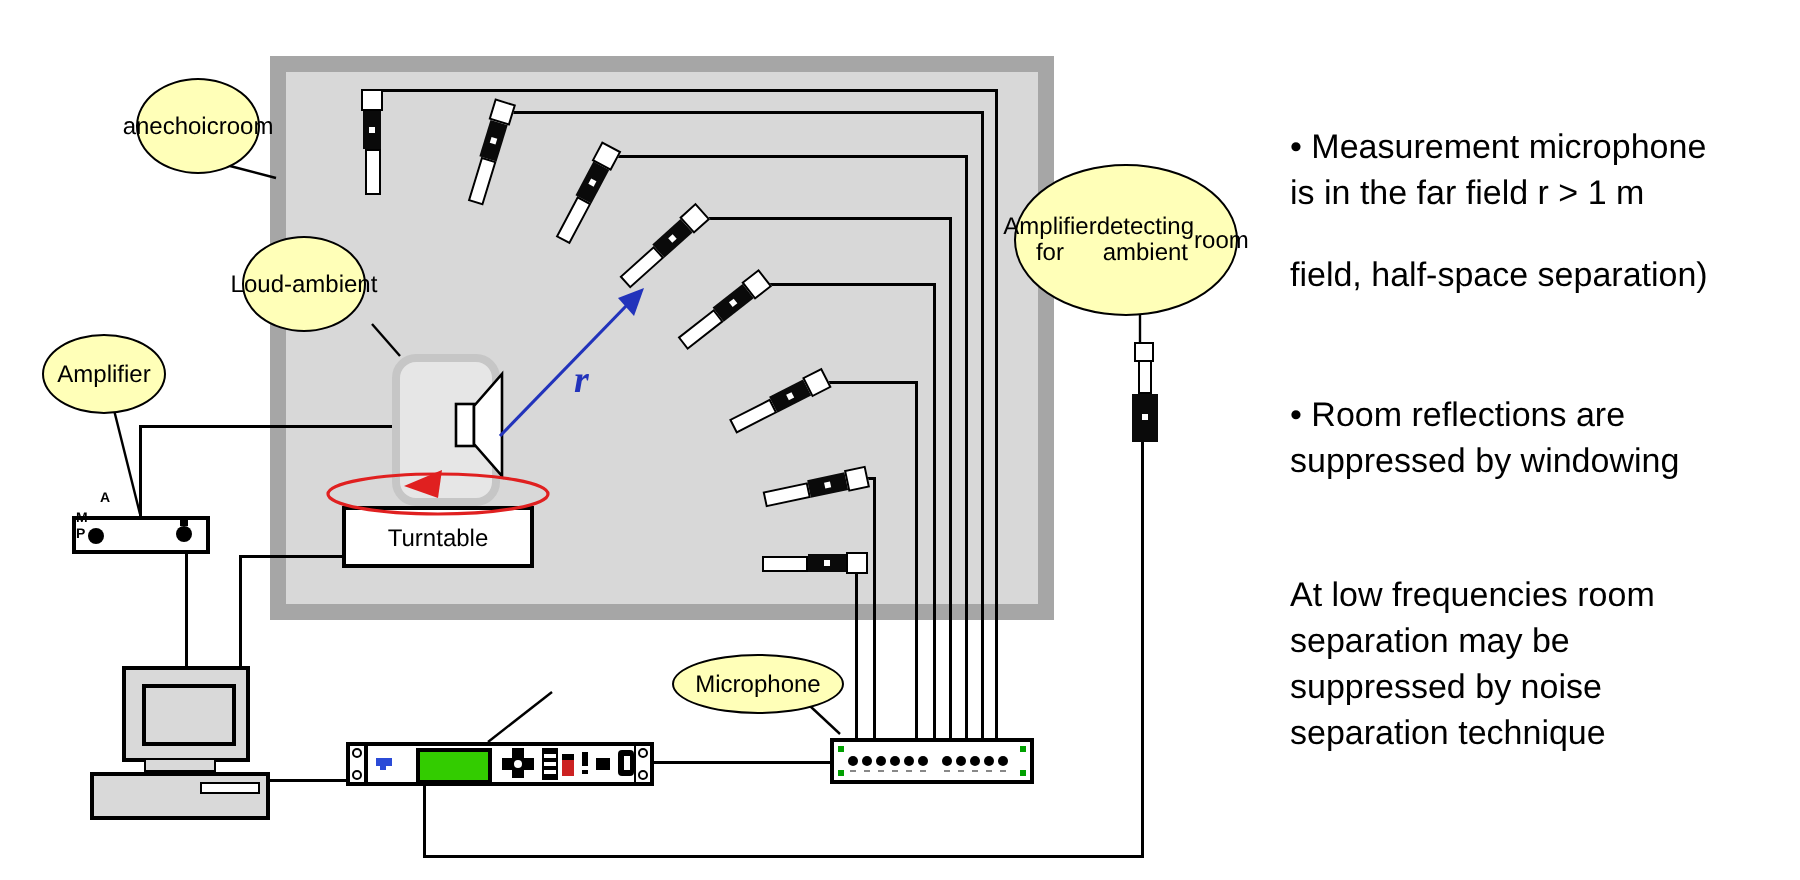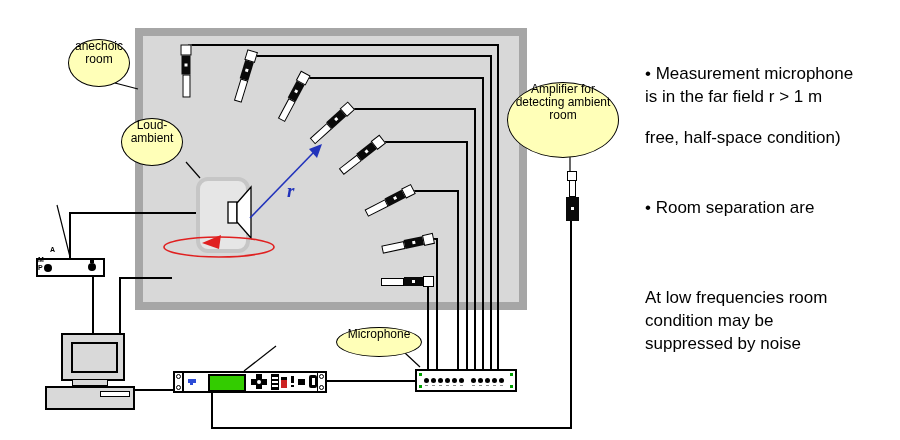--- a/index.html
+++ b/index.html
@@ -72,21 +72,21 @@
   .analyzer .pwr::after{content:"";position:absolute;left:2.5px;top:3px;width:3px;height:7px;background:#fff;}
 
   
   .mux{position:absolute;left:415px;top:369px;width:98px;height:19px;background:#fff;border:2px solid #000;}
   .mux .dot{position:absolute;top:7px;width:5px;height:5px;border-radius:50%;background:#000;}
   .mux .tick{position:absolute;top:14px;width:3px;height:1px;background:#888;}
   .mux .cmark{position:absolute;width:3px;height:3px;background:#00a000;}
 
   
   .callout{position:absolute;background:#ffffb8;border:1.2px solid #000;border-radius:50%;
-           display:flex;flex-direction:column;align-items:center;justify-content:flex-start;
+           display:flex;align-items:center;justify-content:center;
            text-align:center;font-size:12px;line-height:13px;}
 
   
   .note{position:absolute;left:645px;width:252px;font-size:17px;line-height:23px;}
 
   .r-label{position:absolute;left:287px;top:180px;color:#2233bb;font-weight:bold;font-style:italic;
            font-size:19px;font-family:"Liberation Serif", serif;}
 </style>
 </head>
 <body>
@@ -106,20 +106,23 @@
     <path class="wire" d="M428 283 V370"></path>
     <path class="wire" d="M70 258 V213 H198"></path>
     <path class="wire" d="M93 276 V333"></path>
     <path class="wire" d="M172 278 H120 V333"></path>
     <path class="wire" d="M132 390 H173"></path>
     <path class="wire" d="M324 381 H415"></path>
     <path class="wire" d="M212 391 V428 H571 V218"></path>
   </svg>
 
   <div class="speaker"></div>
+  <div class="turntable">
+    <span>Turntable</span>
+  </div>
 
   <div class="amp"></div>
   <span class="amp-letter" style="left:50px;top:246px">A</span>
   <span class="amp-letter" style="left:38px;top:256px">M</span>
   <span class="amp-letter" style="left:38px;top:264px">P</span>
   <span class="knob" style="left:44px;top:264px"></span>
   <span class="knob" style="left:88px;top:263px"></span>
   <span class="knob-stub" style="left:90px;top:259px"></span>
 
   <div class="monitor">
@@ -243,40 +246,45 @@
   </svg>
 
   <div class="callout" style="left:68px;top:39px;width:60px;height:46px">
     <div>anechoic</div>
     <div>room</div>
   </div>
   <div class="callout" style="left:121px;top:118px;width:60px;height:46px">
     <div>Loud-</div>
     <div>ambient</div>
   </div>
+  <div class="callout" style="left:21px;top:167px;width:60px;height:38px">
+    <div>Amplifier</div>
+  </div>
   <div class="callout" style="left:507px;top:82px;width:110px;height:74px">
     <div>Amplifier for</div>
     <div>detecting ambient</div>
     <div>room</div>
   </div>
   <div class="callout" style="left:336px;top:327px;width:84px;height:28px">
     <div>Microphone</div>
   </div>
 
   <div class="r-label">r</div>
 
   <div class="note" style="top:62px">
     <div>• Measurement microphone</div>
     <div>is in the far field r &gt; 1 m</div>
   </div>
   <div class="note" style="top:126px">
-    <div>free, half-space condition)</div>
+    <div>field, half-space separation)</div>
   </div>
   <div class="note" style="top:196px">
-    <div>• Room separation are</div>
+    <div>• Room reflections are</div>
+    <div>suppressed by windowing</div>
   </div>
   <div class="note" style="top:286px">
     <div>At low frequencies room</div>
-    <div>condition may be</div>
+    <div>separation may be</div>
     <div>suppressed by noise</div>
+    <div>separation technique</div>
   </div>
 
 </div>
 
 </body></html>

